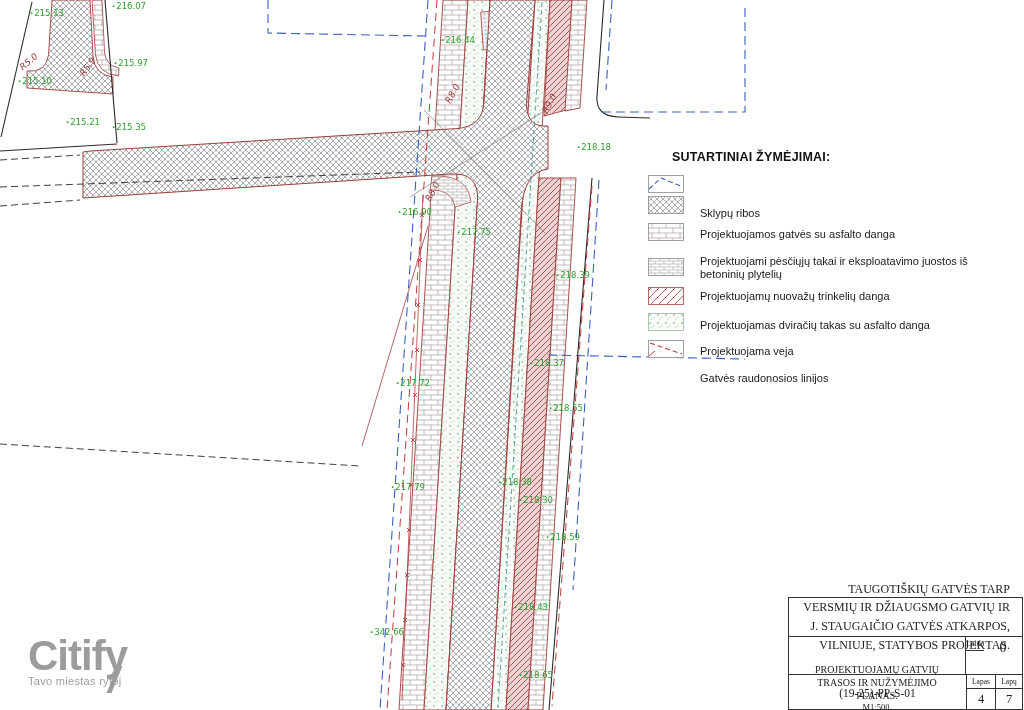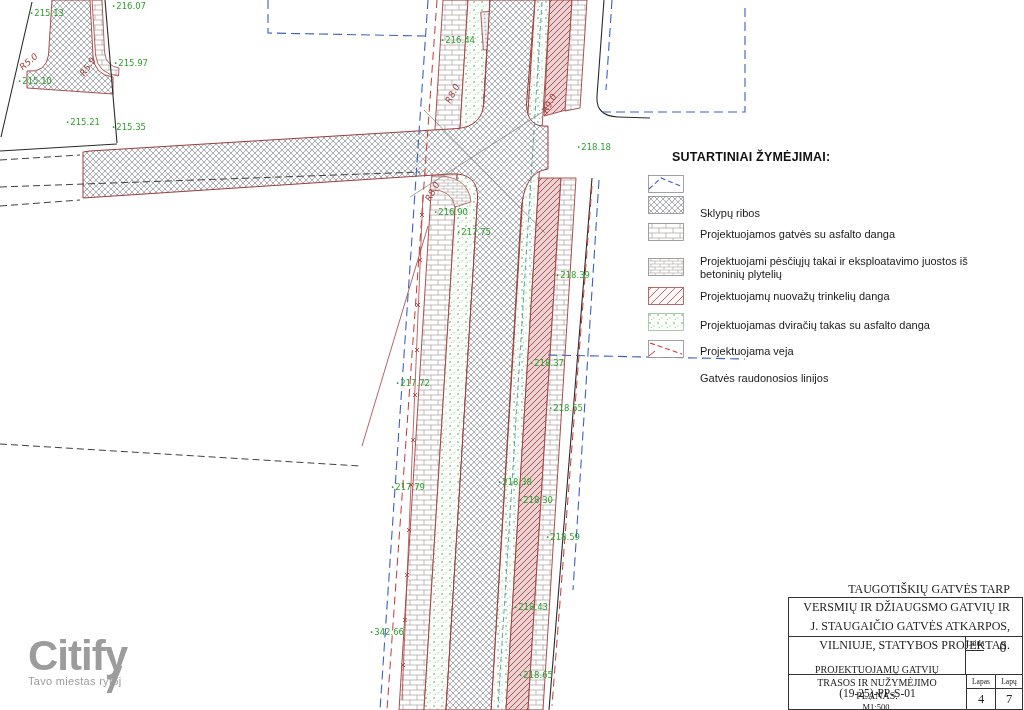--- a/index.html
+++ b/index.html
@@ -164,21 +164,21 @@
 
   <div style="position:absolute;left:0;top:0;width:1024px;height:710px;">
       <span class="elev" style="left: 30px; top: 8px;">215.13</span>
       <span class="elev" style="left: 112px; top: 1px;">216.07</span>
       <span class="elev" style="left: 114px; top: 58px;">215.97</span>
       <span class="elev" style="left: 18px; top: 76px;">215.10</span>
       <span class="elev" style="left: 66px; top: 117px;">215.21</span>
       <span class="elev" style="left: 112px; top: 122px; text-align: right;">215.35</span>
       <span class="elev" style="left: 441px; top: 35px;">216.44</span>
       <span class="elev" style="left: 577px; top: 142px;">218.18</span>
-      <span class="elev" style="left: 398px; top: 207px; margin-left: 36px;">216.90</span>
+      <span class="elev" style="left: 398px; top: 207px;">216.90</span>
       <span class="elev" style="left: 457px; top: 227px;">217.75</span>
       <span class="elev" style="left: 556px; top: 270px;">218.39</span>
       <span class="elev" style="left: 530px; top: 358px;">218.37</span>
       <span class="elev" style="left: 396px; top: 378px;">217.72</span>
       <span class="elev" style="left: 549px; top: 403px;">218.55</span>
       <span class="elev" style="left: 498px; top: 477px;">218.38</span>
       <span class="elev" style="left: 391px; top: 482px;">217.79</span>
       <span class="elev" style="left: 519px; top: 495px;">218.30</span>
       <span class="elev" style="left: 546px; top: 532px;">218.59</span>
       <span class="elev" style="left: 514px; top: 602px;">218.43</span>

